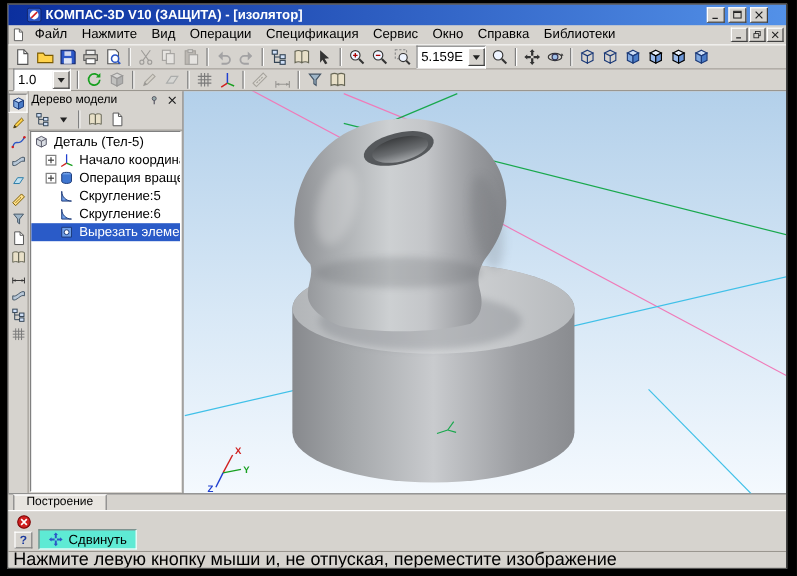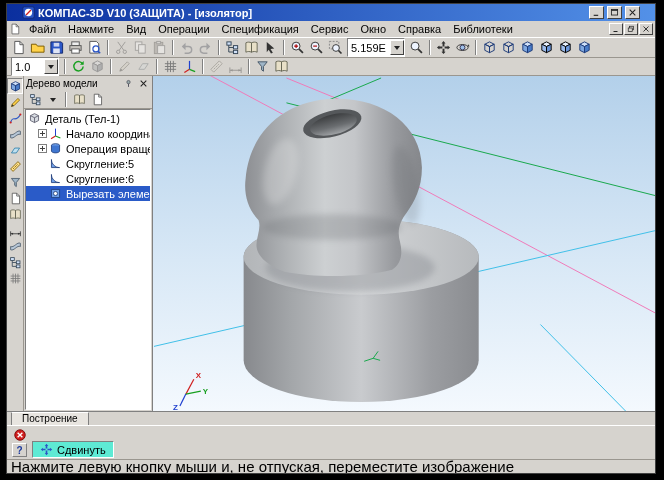--- a/index.html
+++ b/index.html
@@ -663,21 +663,21 @@
             <svg viewBox="0 0 16 16">
               <use href="#s-doc"></use>
             </svg>
           </span>
       </div>
       <div class="tree">
         <div class="trow">
           <span class="ticon"><svg viewBox="0 0 16 16">
                 <use href="#s-part"></use>
               </svg></span>
-          <span class="tlabel">Деталь (Тел-1)</span>
+          <span class="tlabel">Деталь (Тел-5)</span>
         </div>
         <div class="trow child">
           <span class="texp box"></span>
           <span class="ticon"><svg viewBox="0 0 16 16">
                 <use href="#s-axes3"></use>
               </svg></span>
           <span class="tlabel">Начало координат</span>
         </div>
         <div class="trow child">
           <span class="texp box"></span>

